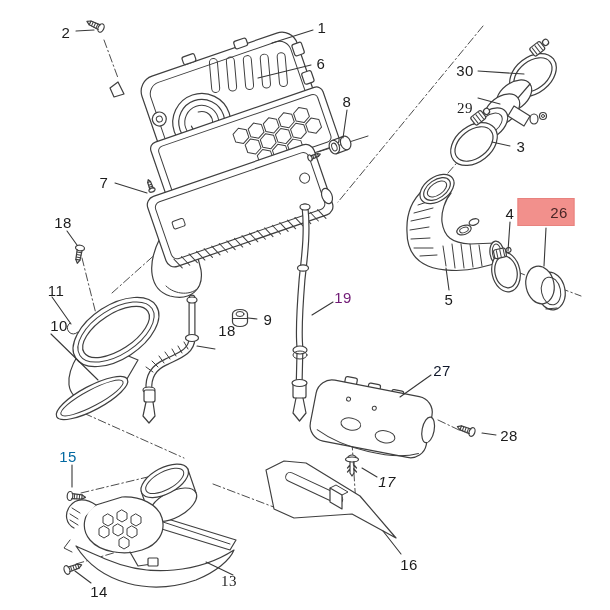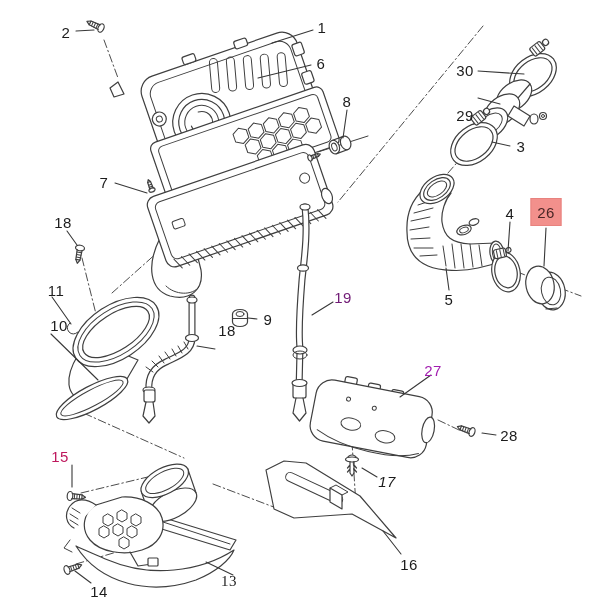--- a/index.html
+++ b/index.html
@@ -304,34 +304,34 @@
         <line x1="72" y1="465" x2="72" y2="487" class="leader"></line>
       </g>
 </svg>
 
 <div id="callout-layer">
       <div class="callout" style="left: 322px; top: 27px; color: rgb(28, 28, 28);">1</div>
       <div class="callout" style="left: 66px; top: 32px; color: rgb(28, 28, 28);">2</div>
       <div class="callout" style="left: 321px; top: 63px; color: rgb(28, 28, 28);">6</div>
       <div class="callout" style="left: 347px; top: 101px; color: rgb(28, 28, 28);">8</div>
       <div class="callout" style="left: 465px; top: 70px; color: rgb(28, 28, 28);">30</div>
-      <div class="callout" style="left: 465px; top: 115px; color: rgb(28, 28, 28);">29</div>
+      <div class="callout" style="left: 465px; top: 108px; color: rgb(28, 28, 28); font-family: Liberation Serif, serif;">29</div>
       <div class="callout" style="left: 521px; top: 146px; color: rgb(28, 28, 28);">3</div>
       <div class="callout" style="left: 104px; top: 182px; color: rgb(28, 28, 28);">7</div>
       <div class="callout" style="left: 63px; top: 222px; color: rgb(28, 28, 28);">18</div>
       <div class="callout" style="left: 510px; top: 213px; color: rgb(28, 28, 28);">4</div>
-      <div class="callout hl" style="left: 546px; top: 212px; color: rgb(74, 38, 38); background: rgb(242, 144, 140);">26</div>
+      <div class="callout hl" style="left: 546px; top: 212px; color: rgb(74, 38, 38); background: rgb(242, 144, 140); padding-left: 26px;">26</div>
       <div class="callout" style="left: 449px; top: 299px; color: rgb(28, 28, 28);">5</div>
       <div class="callout" style="left: 44px; top: 290px; color: rgb(28, 28, 28); margin-left: 12px;">11</div>
       <div class="callout" style="left: 43px; top: 325px; color: rgb(28, 28, 28); margin-left: 16px;">10</div>
       <div class="callout" style="left: 268px; top: 319px; color: rgb(28, 28, 28);">9</div>
       <div class="callout" style="left: 343px; top: 297px; color: #701a75;">19</div>
       <div class="callout" style="left: 227px; top: 330px; color: rgb(28, 28, 28);">18</div>
-      <div class="callout" style="left: 433px; top: 370px; color: #a21caf;">27</div>
+      <div class="callout" style="left: 442px; top: 370px; color: #0f172a;">27</div>
       <div class="callout" style="left: 509px; top: 435px; color: rgb(28, 28, 28);">28</div>
       <div class="callout" style="left: 387px; top: 481px; color: rgb(28, 28, 28); font-style: italic;">17</div>
       <div class="callout" style="left: 409px; top: 564px; color: rgb(28, 28, 28);">16</div>
       <div class="callout" style="left: 229px; top: 581px; color: rgb(28, 28, 28); font-family: Liberation Serif, serif;">13</div>
       <div class="callout" style="left: 99px; top: 591px; color: rgb(28, 28, 28);">14</div>
-      <div class="callout" style="left: 60px; top: 456px; color: #be185d;">15</div>
+      <div class="callout" style="left: 68px; top: 456px; color: #0369a1;">15</div>
     </div>
 
 </div>
 
 </body></html>

